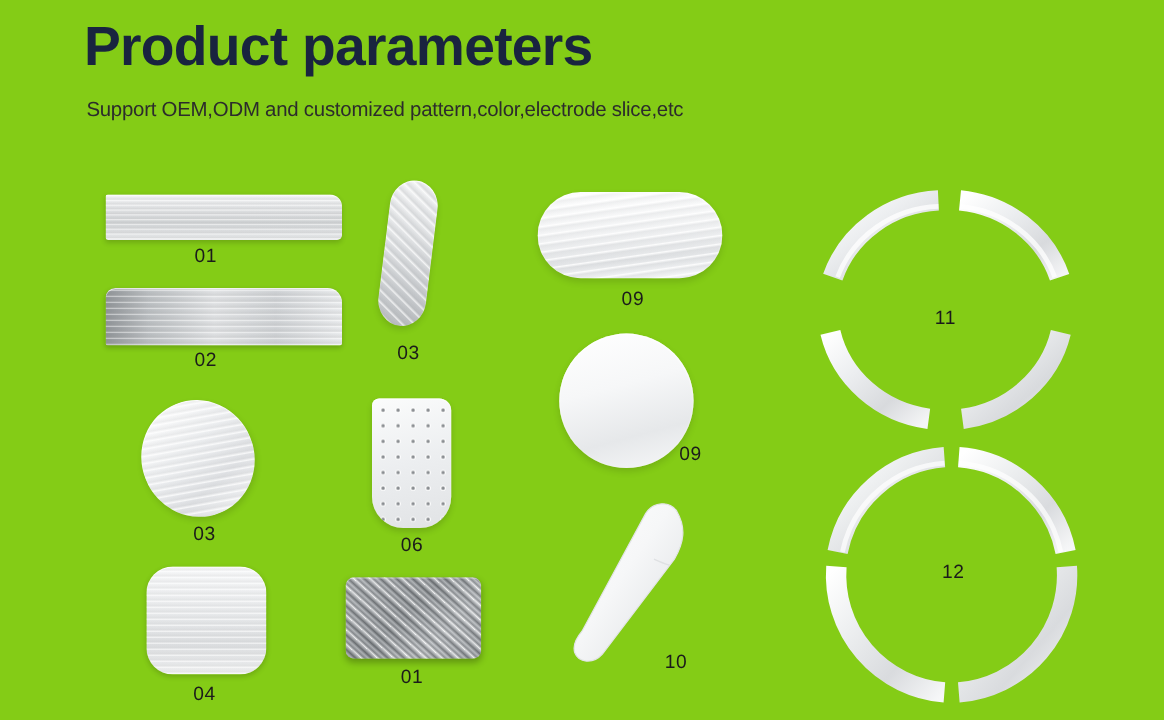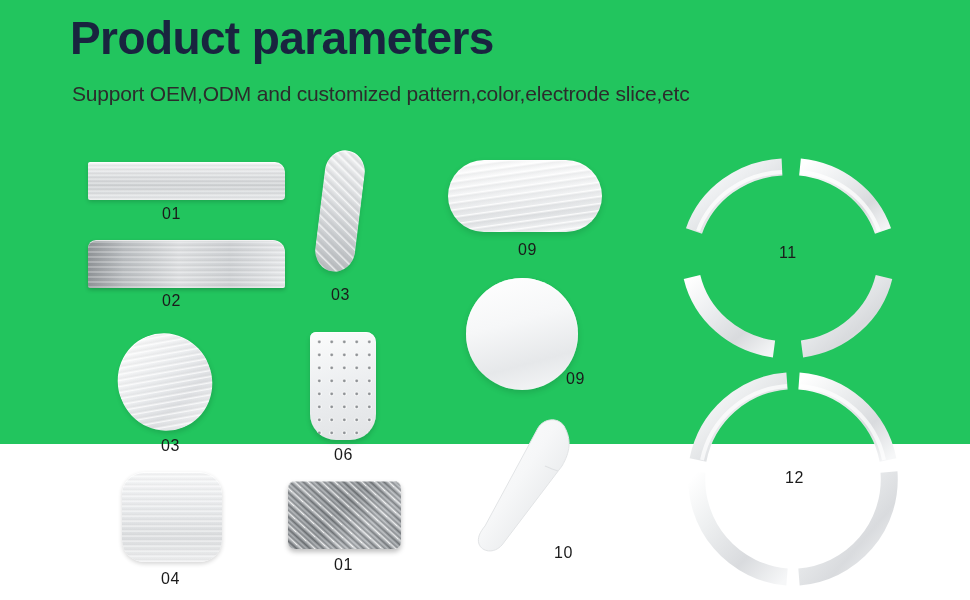--- a/index.html
+++ b/index.html
@@ -9,39 +9,39 @@
   body {
     width: 970px; height: 600px;
     position: relative;
     overflow: hidden;
     font-family: "Liberation Sans", sans-serif;
     -webkit-font-smoothing: antialiased;
   }
   .page {
     position: absolute;
     left: 0; top: 0;
-    width: 970px; height: 444px;
-    background: #22c55e;
+    width: 970px; height: 600px;
+    background: #84cc16;
   }
 
   
   .title {
     position: absolute;
     left: 70px; top: 14px;
     font-size: 46px;
     font-weight: 700;
     letter-spacing: -0.6px;
     color: #19243f;
     line-height: 1.05;
     white-space: nowrap;
   }
   .subtitle {
     position: absolute;
     left: 72px; top: 82px;
-    font-size: 21px;
+    font-size: 17px;
     font-weight: 400;
     color: #2c2c2c;
     letter-spacing: -0.2px;
     white-space: nowrap;
   }
 
   
   .part {
     position: absolute;
   }
@@ -224,21 +224,21 @@
         <path d="M 122 12 A 98 94 0 0 1 205 76"></path>
 
         <path d="M 206 122 A 98 94 0 0 1 124 194"></path>
       </g>
       <g fill="none" stroke="rgba(255,255,255,0.75)" stroke-width="4">
         <path d="M 104 17 A 93 89 0 0 0 20 76"></path>
         <path d="M 122 17 A 93 89 0 0 1 201 76"></path>
       </g>
     </svg>
   </div>
-  <div class="ring-label" style="left:779px; top:244px;">11</div>
+  <div class="ring-label" style="left:779px; top:257px;">11</div>
 
   <div class="ring-wrap" id="ring-12">
     <svg width="214" height="214" viewBox="0 0 214 214">
       <defs>
         <linearGradient id="arcB" x1="0" y1="0" x2="1" y2="1">
           <stop offset="0%" stop-color="#ffffff"></stop>
           <stop offset="30%" stop-color="#eef0f1"></stop>
           <stop offset="68%" stop-color="#d9dbde"></stop>
           <stop offset="100%" stop-color="#f6f7f8"></stop>
         </linearGradient>

